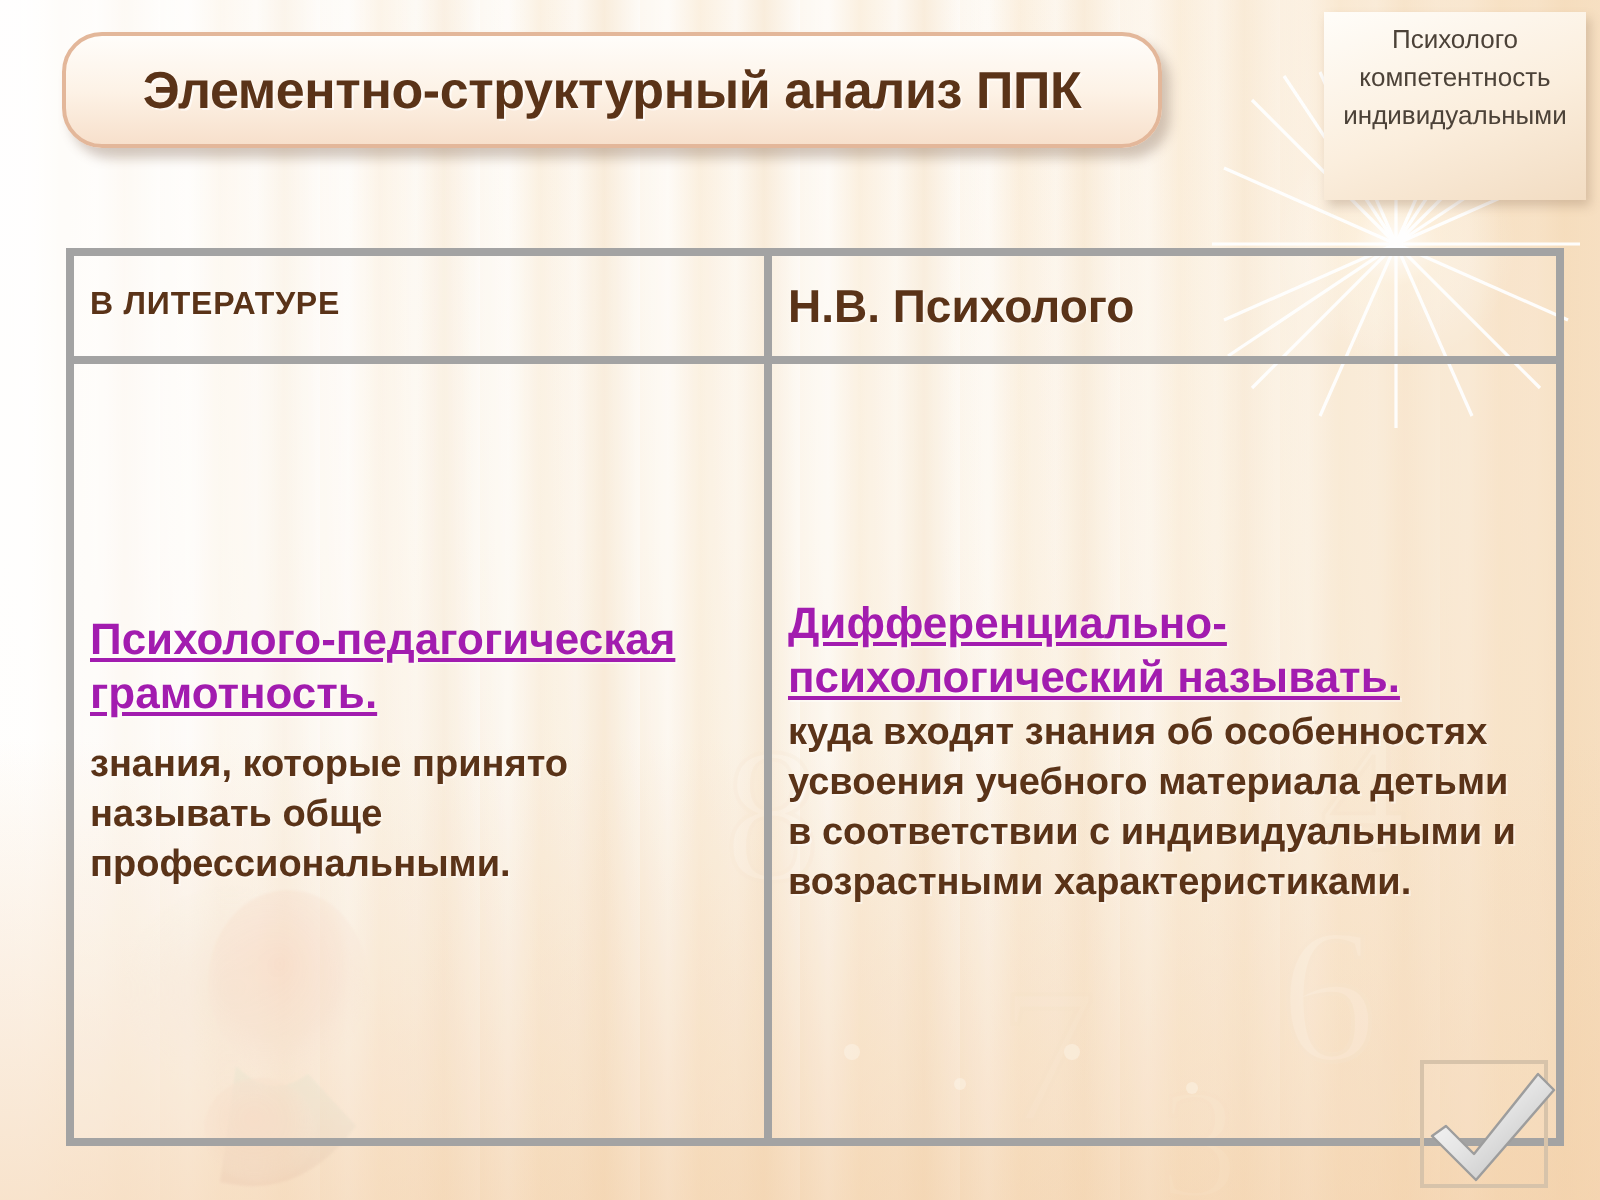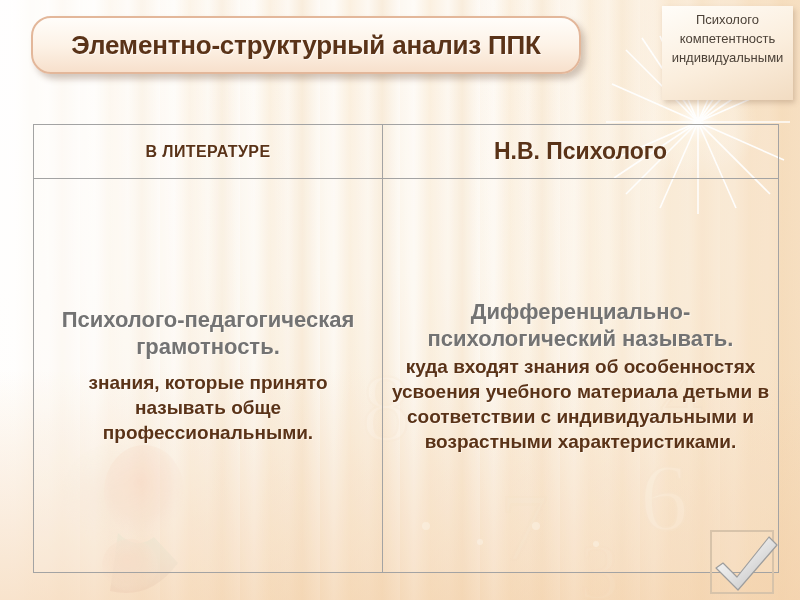--- a/index.html
+++ b/index.html
@@ -138,24 +138,23 @@
     box-sizing: border-box;
   }
   table.main-table {
     width: 100%;
     height: 100%;
     border-collapse: collapse;
     table-layout: fixed;
     background: rgba(255,255,255,0.13);
   }
   table.main-table td {
-    border: 1px solid #a3a3a3;
+    border: 4px solid #a3a3a3;
     box-sizing: border-box;
     vertical-align: middle;
-    text-align: center;
     padding: 4px 8px;
     color: #4d2b12;
   }
   .col-left  { width: 349px; }
   .col-right { width: 396px; }
 
   .hdr-row td { height: 54px; }
 
   .hdr-small {
     font-size: 16px;
@@ -172,21 +171,22 @@
   }
 
   .body-cell {
     vertical-align: top;
     padding-top: 12px;
   }
   .cell-inner { width: 100%; }
 
   .lead {
     font-weight: bold;
-    color: #737373;
+    text-decoration: underline;
+    color: #a21caf;
     display: block;
     text-shadow: 1px 1px 0 rgba(255,255,255,0.45);
   }
   .body {
     font-weight: bold;
     color: #5a3318;
     display: block;
     text-shadow: 1px 1px 0 rgba(255,255,255,0.45);
   }
 

